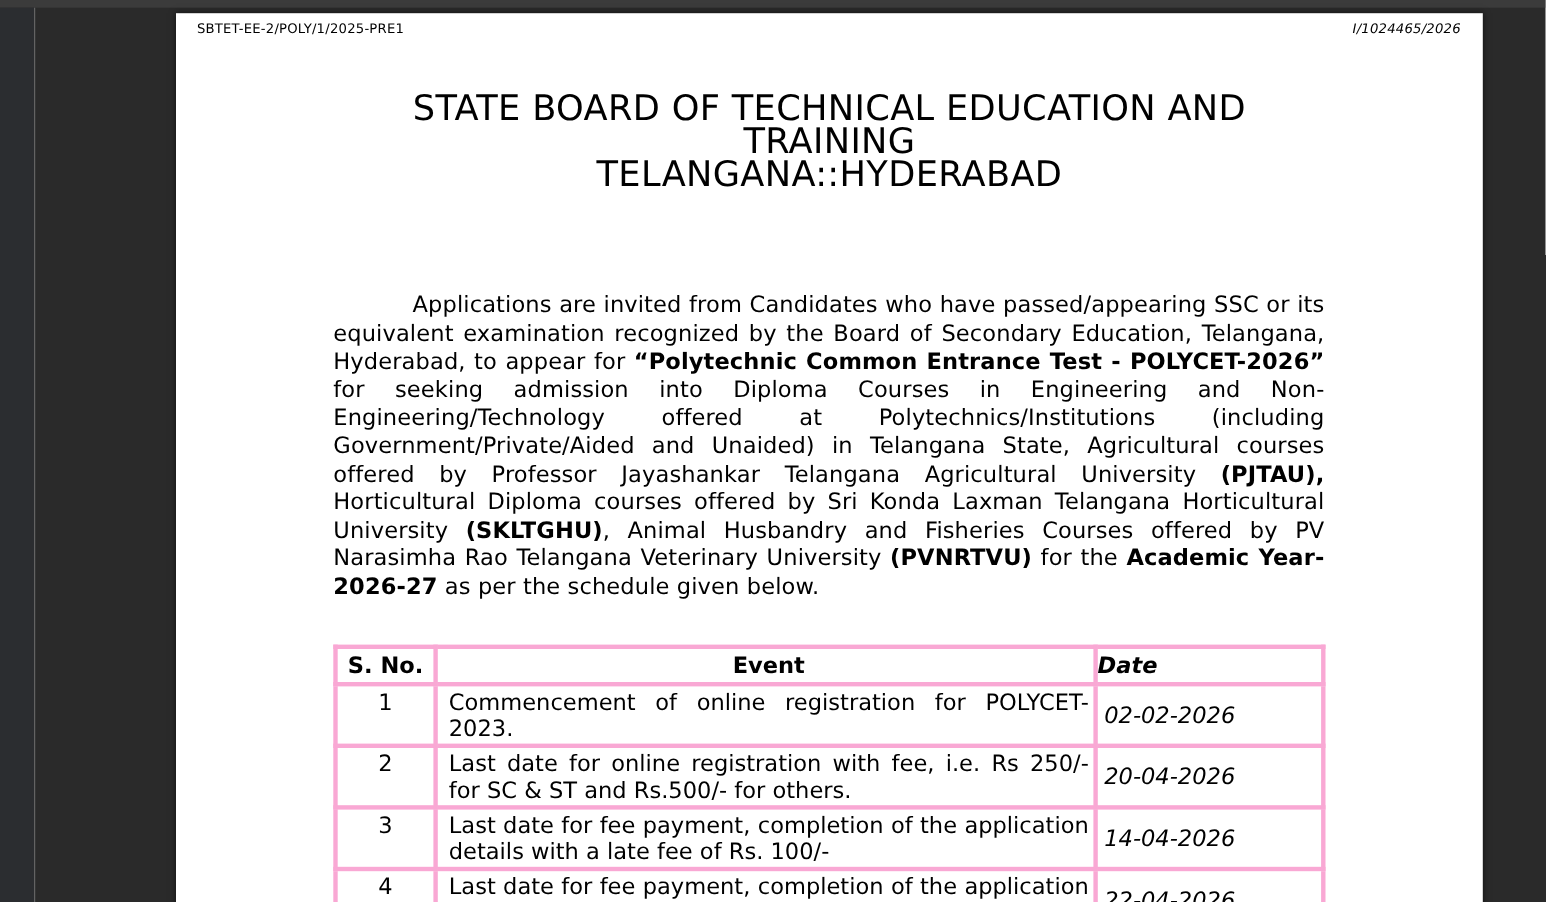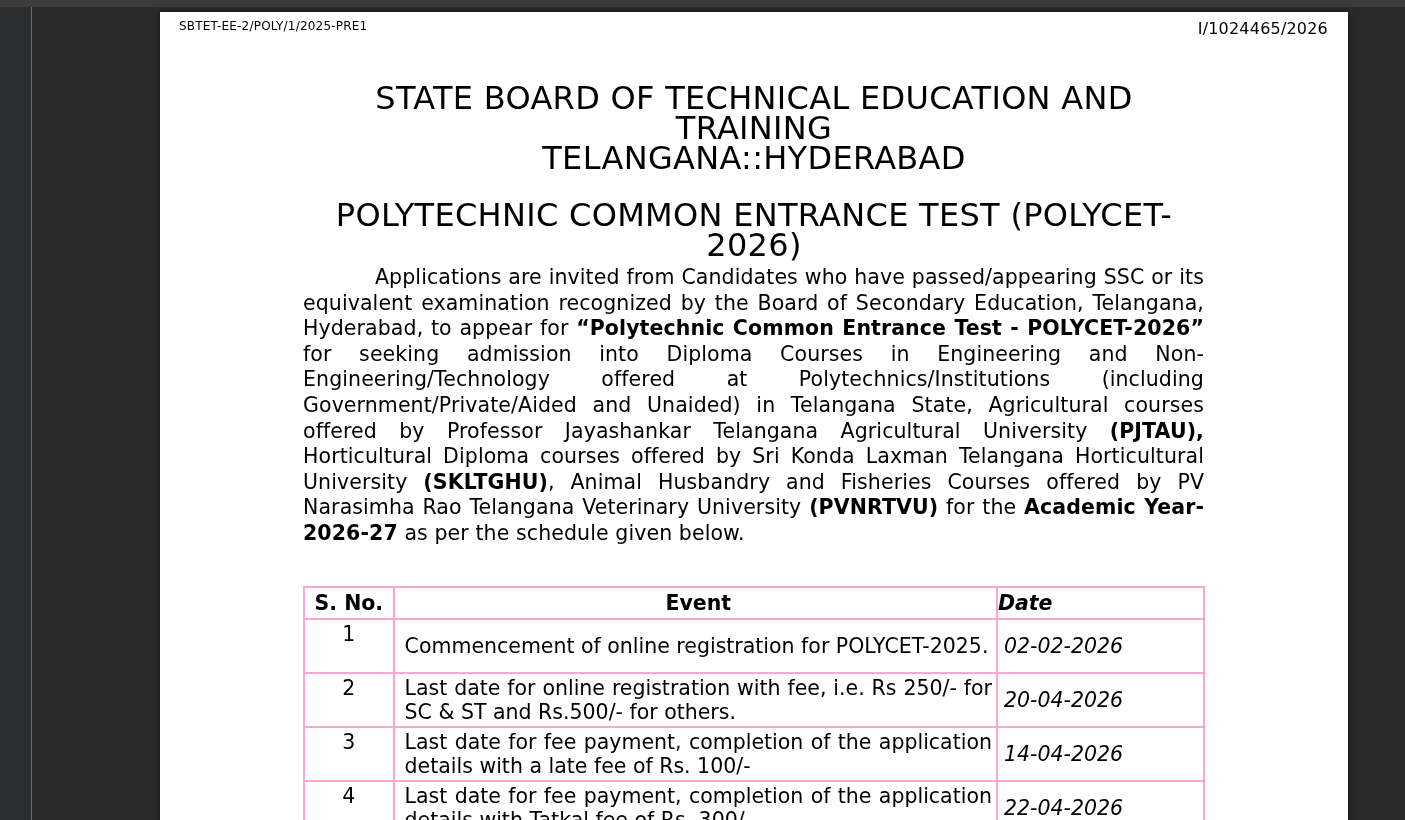--- a/index.html
+++ b/index.html
@@ -23,21 +23,21 @@
       background: #ffffff;
       box-shadow: 0 0 6px rgba(0,0,0,0.6);
       color: #000;
     }
     .ref-left {
       position: absolute; left: 19px; top: 7px;
       font-size: 12px; letter-spacing: 0.2px;
     }
     .ref-right {
       position: absolute; right: 20px; top: 7px;
-      font-size: 16px; letter-spacing: 0.2px;
+      font-size: 12px; letter-spacing: 0.2px; font-style: italic;
     }
     .heading {
       position: absolute; left: 140px; width: 908px;
       text-align: center; font-weight: normal; font-size: 32px; line-height: 30px;
       letter-spacing: 0.3px;
     }
     .h-board { top: 71px; }
     .h-notice { top: 188px; }
     .para {
       position: absolute; left: 143px; top: 253px; width: 901px;
@@ -45,21 +45,21 @@
       text-indent: 72px;
       letter-spacing: 0.1px;
     }
     .para b { font-weight: bold; }
     table.schedule {
       position: absolute; left: 143px; top: 574px; width: 902px;
       border-collapse: collapse;
       font-size: 20.5px;
     }
     table.schedule th, table.schedule td {
-      border: 2px solid #f9a8d4;
+      border: 4px solid #f9a8d4;
       padding: 0 6px;
       vertical-align: middle;
     }
     table.schedule th { font-weight: bold; line-height: 27px; height: 28px; padding: 0; }
     table.schedule td { line-height: 24px; height: 50px; }
     .c-sno { width: 78px; text-align: center; vertical-align: top !important; padding-top: 2px !important; }
     .c-event { width: 608px; text-align: justify; padding-left: 10px !important; padding-right: 4px !important; }
     .c-date { width: 200px; text-align: left; font-style: italic; }
   </style>
 </head>
@@ -71,37 +71,36 @@
 <div class="page">
   <div class="ref-left">SBTET-EE-2/POLY/1/2025-PRE1</div>
   <div class="ref-right">I/1024465/2026</div>
 
   <div class="heading h-board">
     <div>STATE BOARD OF TECHNICAL EDUCATION AND TRAINING</div>
     <div>TELANGANA::HYDERABAD</div>
   </div>
 
   <div class="heading h-notice">
-    <div>POLYTECHNIC COMMON ENTRANCE TEST (POLYCET-2026)</div>
   </div>
 
   <div class="para"><span>Applications are invited from Candidates who have passed/appearing SSC or its equivalent examination recognized by the Board of Secondary Education, Telangana, Hyderabad, to appear for </span><b>“Polytechnic Common Entrance Test - POLYCET-2026”</b><span> for seeking admission into Diploma Courses in Engineering and Non- Engineering/Technology offered at Polytechnics/Institutions (including Government/Private/Aided and Unaided) in Telangana State, Agricultural courses offered by Professor Jayashankar Telangana Agricultural University </span><b>(PJTAU),</b><span> Horticultural Diploma courses offered by Sri Konda Laxman Telangana Horticultural University </span><b>(SKLTGHU)</b><span>, Animal Husbandry and Fisheries Courses offered by PV Narasimha Rao Telangana Veterinary University </span><b>(PVNRTVU)</b><span> for the </span><b>Academic Year-2026-27</b><span> as per the schedule given below.</span></div>
 
   <table class="schedule">
     <thead>
       <tr>
         <th class="c-sno" style="vertical-align:middle;padding-top:0;">S. No.</th>
         <th class="c-event" style="text-align:center;padding:0;border-radius:14px;">Event</th>
         <th class="c-date">Date</th>
       </tr>
     </thead>
     <tbody>
       <tr>
         <td class="c-sno">1</td>
-        <td class="c-event">Commencement of online registration for POLYCET-2025.</td>
+        <td class="c-event">Commencement of online registration for POLYCET-2023.</td>
         <td class="c-date">02-02-2026</td>
       </tr>
       <tr>
         <td class="c-sno">2</td>
         <td class="c-event">Last date for online registration with fee, i.e. Rs 250/- for SC &amp; ST and Rs.500/- for others.</td>
         <td class="c-date">20-04-2026</td>
       </tr>
       <tr>
         <td class="c-sno">3</td>
         <td class="c-event">Last date for fee payment, completion of the application details with a late fee of Rs. 100/-</td>

